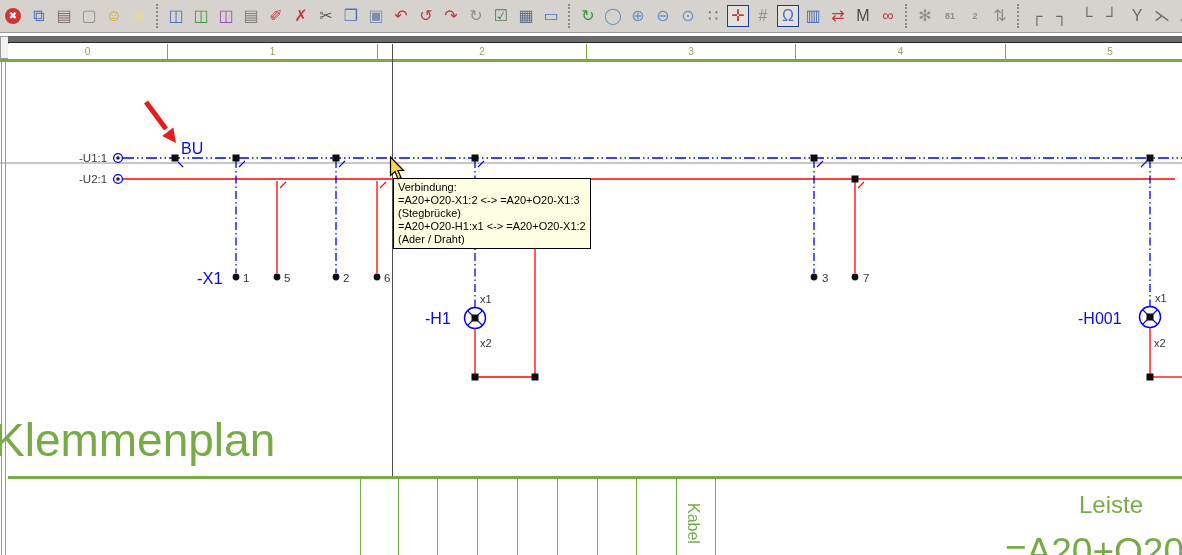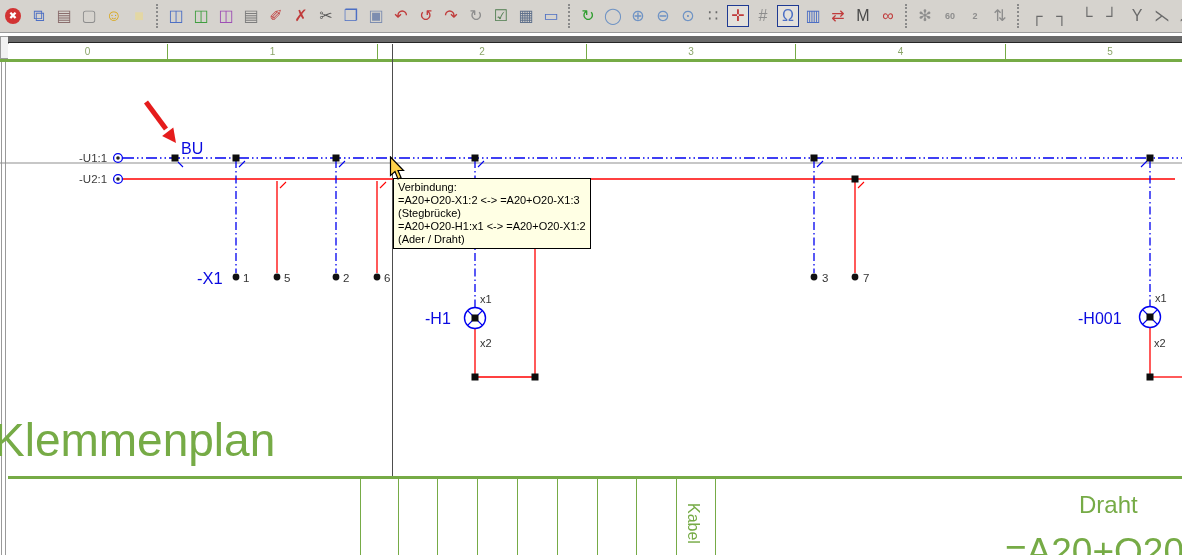--- a/index.html
+++ b/index.html
@@ -96,21 +96,21 @@
     <span class="tb-icon" style="color: rgb(106, 106, 106);">∷</span>
     <span class="tb-icon sel" style="color: rgb(192, 59, 59);">✛</span>
     <span class="tb-icon" style="color: rgb(141, 141, 141);">#</span>
     <span class="tb-icon sel" style="color: rgb(77, 111, 196);">Ω</span>
     <span class="tb-icon" style="color: rgb(77, 111, 196);">▥</span>
     <span class="tb-icon" style="color: rgb(192, 59, 59);">⇄</span>
     <span class="tb-icon" style="color: rgb(74, 74, 74);">M</span>
     <span class="tb-icon" style="color: rgb(192, 59, 59);">∞</span>
     <span class="tb-sep"></span>
     <span class="tb-icon" style="color: rgb(141, 141, 141);">✻</span>
-    <span class="tb-icon txt" style="color: rgb(141, 141, 141);">60</span>
+    <span class="tb-icon txt" style="color: rgb(141, 141, 141);">81</span>
     <span class="tb-icon txt" style="color: rgb(141, 141, 141);">2</span>
     <span class="tb-icon" style="color: rgb(141, 141, 141);">⇅</span>
     <span class="tb-sep"></span>
     <span class="tb-icon" style="color: rgb(106, 106, 106);">┌</span>
     <span class="tb-icon" style="color: rgb(106, 106, 106);">┐</span>
     <span class="tb-icon" style="color: rgb(106, 106, 106);">└</span>
     <span class="tb-icon" style="color: rgb(106, 106, 106);">┘</span>
     <span class="tb-icon" style="color: rgb(106, 106, 106);">Y</span>
     <span class="tb-icon" style="color: rgb(106, 106, 106);">⋋</span>
     <span class="tb-icon" style="color: rgb(106, 106, 106);">⋌</span>
@@ -142,21 +142,21 @@
     <div class="tb-vline" style="left: 517px;"></div>
     <div class="tb-vline" style="left: 557px;"></div>
     <div class="tb-vline" style="left: 597px;"></div>
     <div class="tb-vline" style="left: 636px;"></div>
     <div class="tb-vline" style="left: 676px;"></div>
     <div class="tb-vline" style="left: 715px;"></div>
   </div>
 
 <div class="kp-title">Klemmenplan</div>
 <div class="kabel">Kabel</div>
-<div class="leiste">Draht</div>
+<div class="leiste">Leiste</div>
 <div class="refbig">=A20+O20</div>
 
 <svg class="wires" width="1182" height="555" viewBox="0 0 1182 555">
 
   <line x1="0" y1="163" x2="1182" y2="163" stroke="#8f8f8f" stroke-width="1"></line>
 
   <line x1="123" y1="158" x2="1182" y2="158" stroke="#0000f0" stroke-width="1.4" stroke-dasharray="11 3 1.5 3 1.5 3"></line>
 
   <line x1="123" y1="179" x2="1175" y2="179" stroke="#ff0000" stroke-width="1.4"></line>
 

